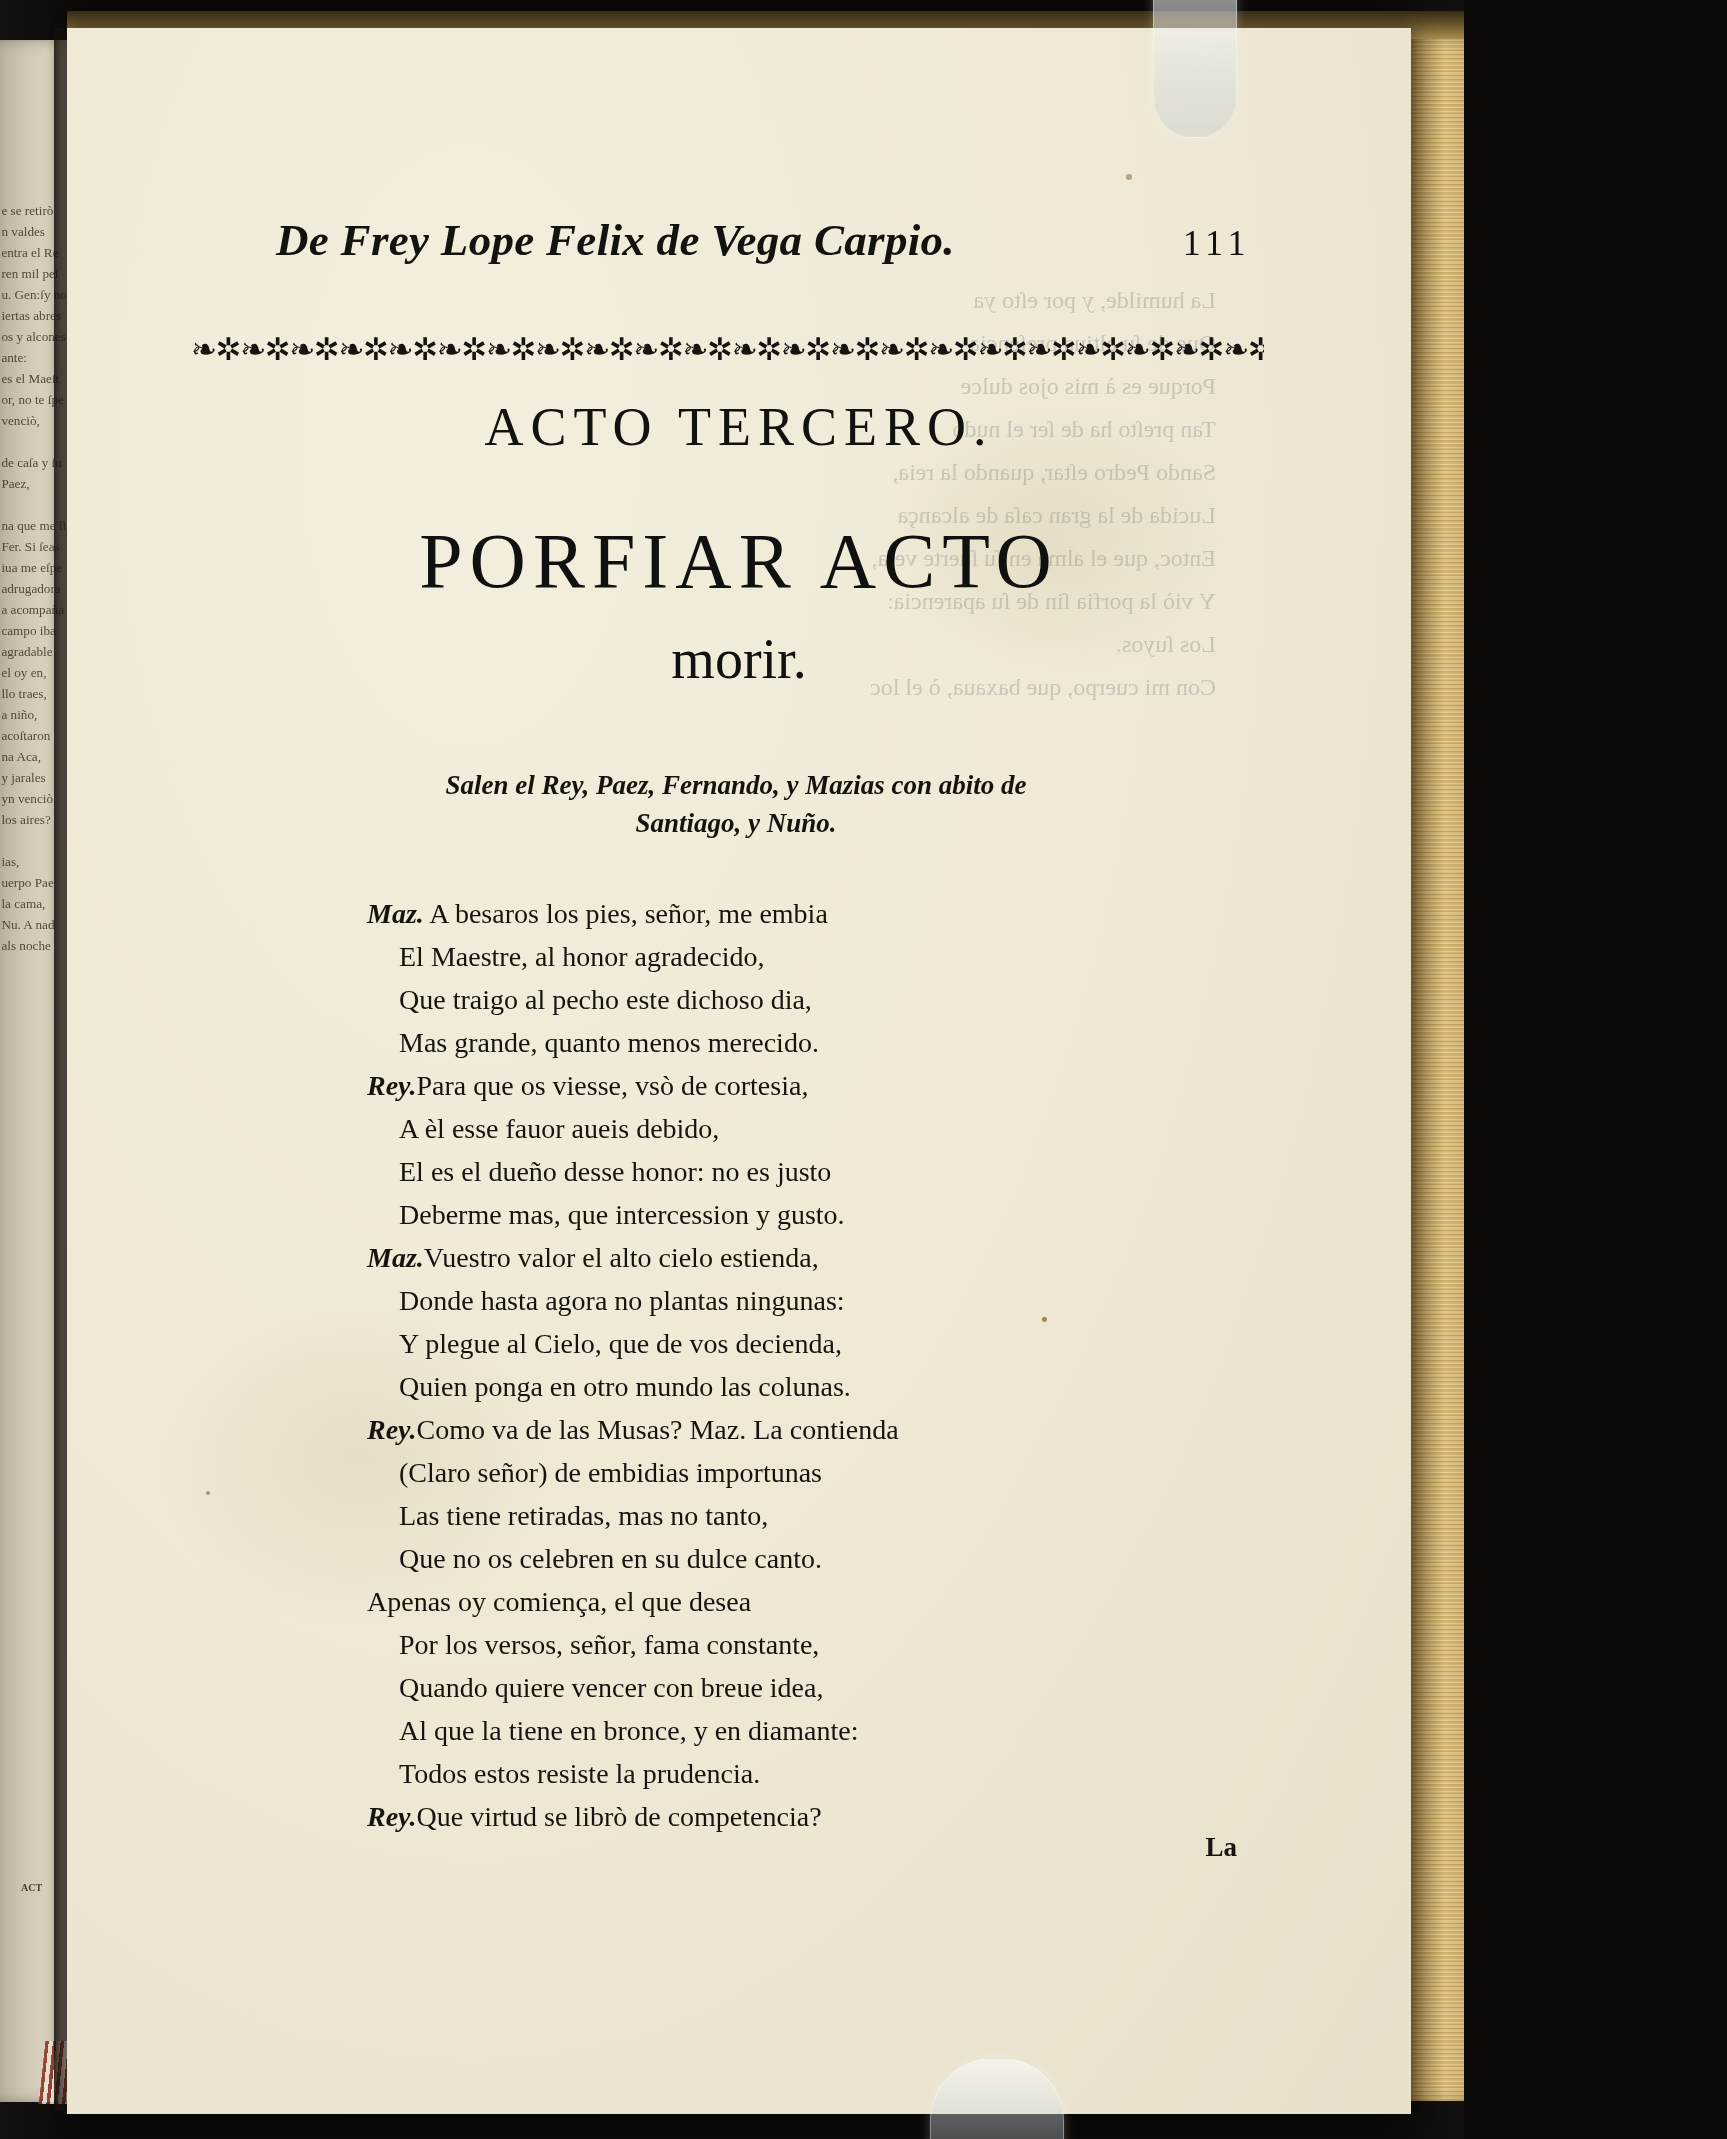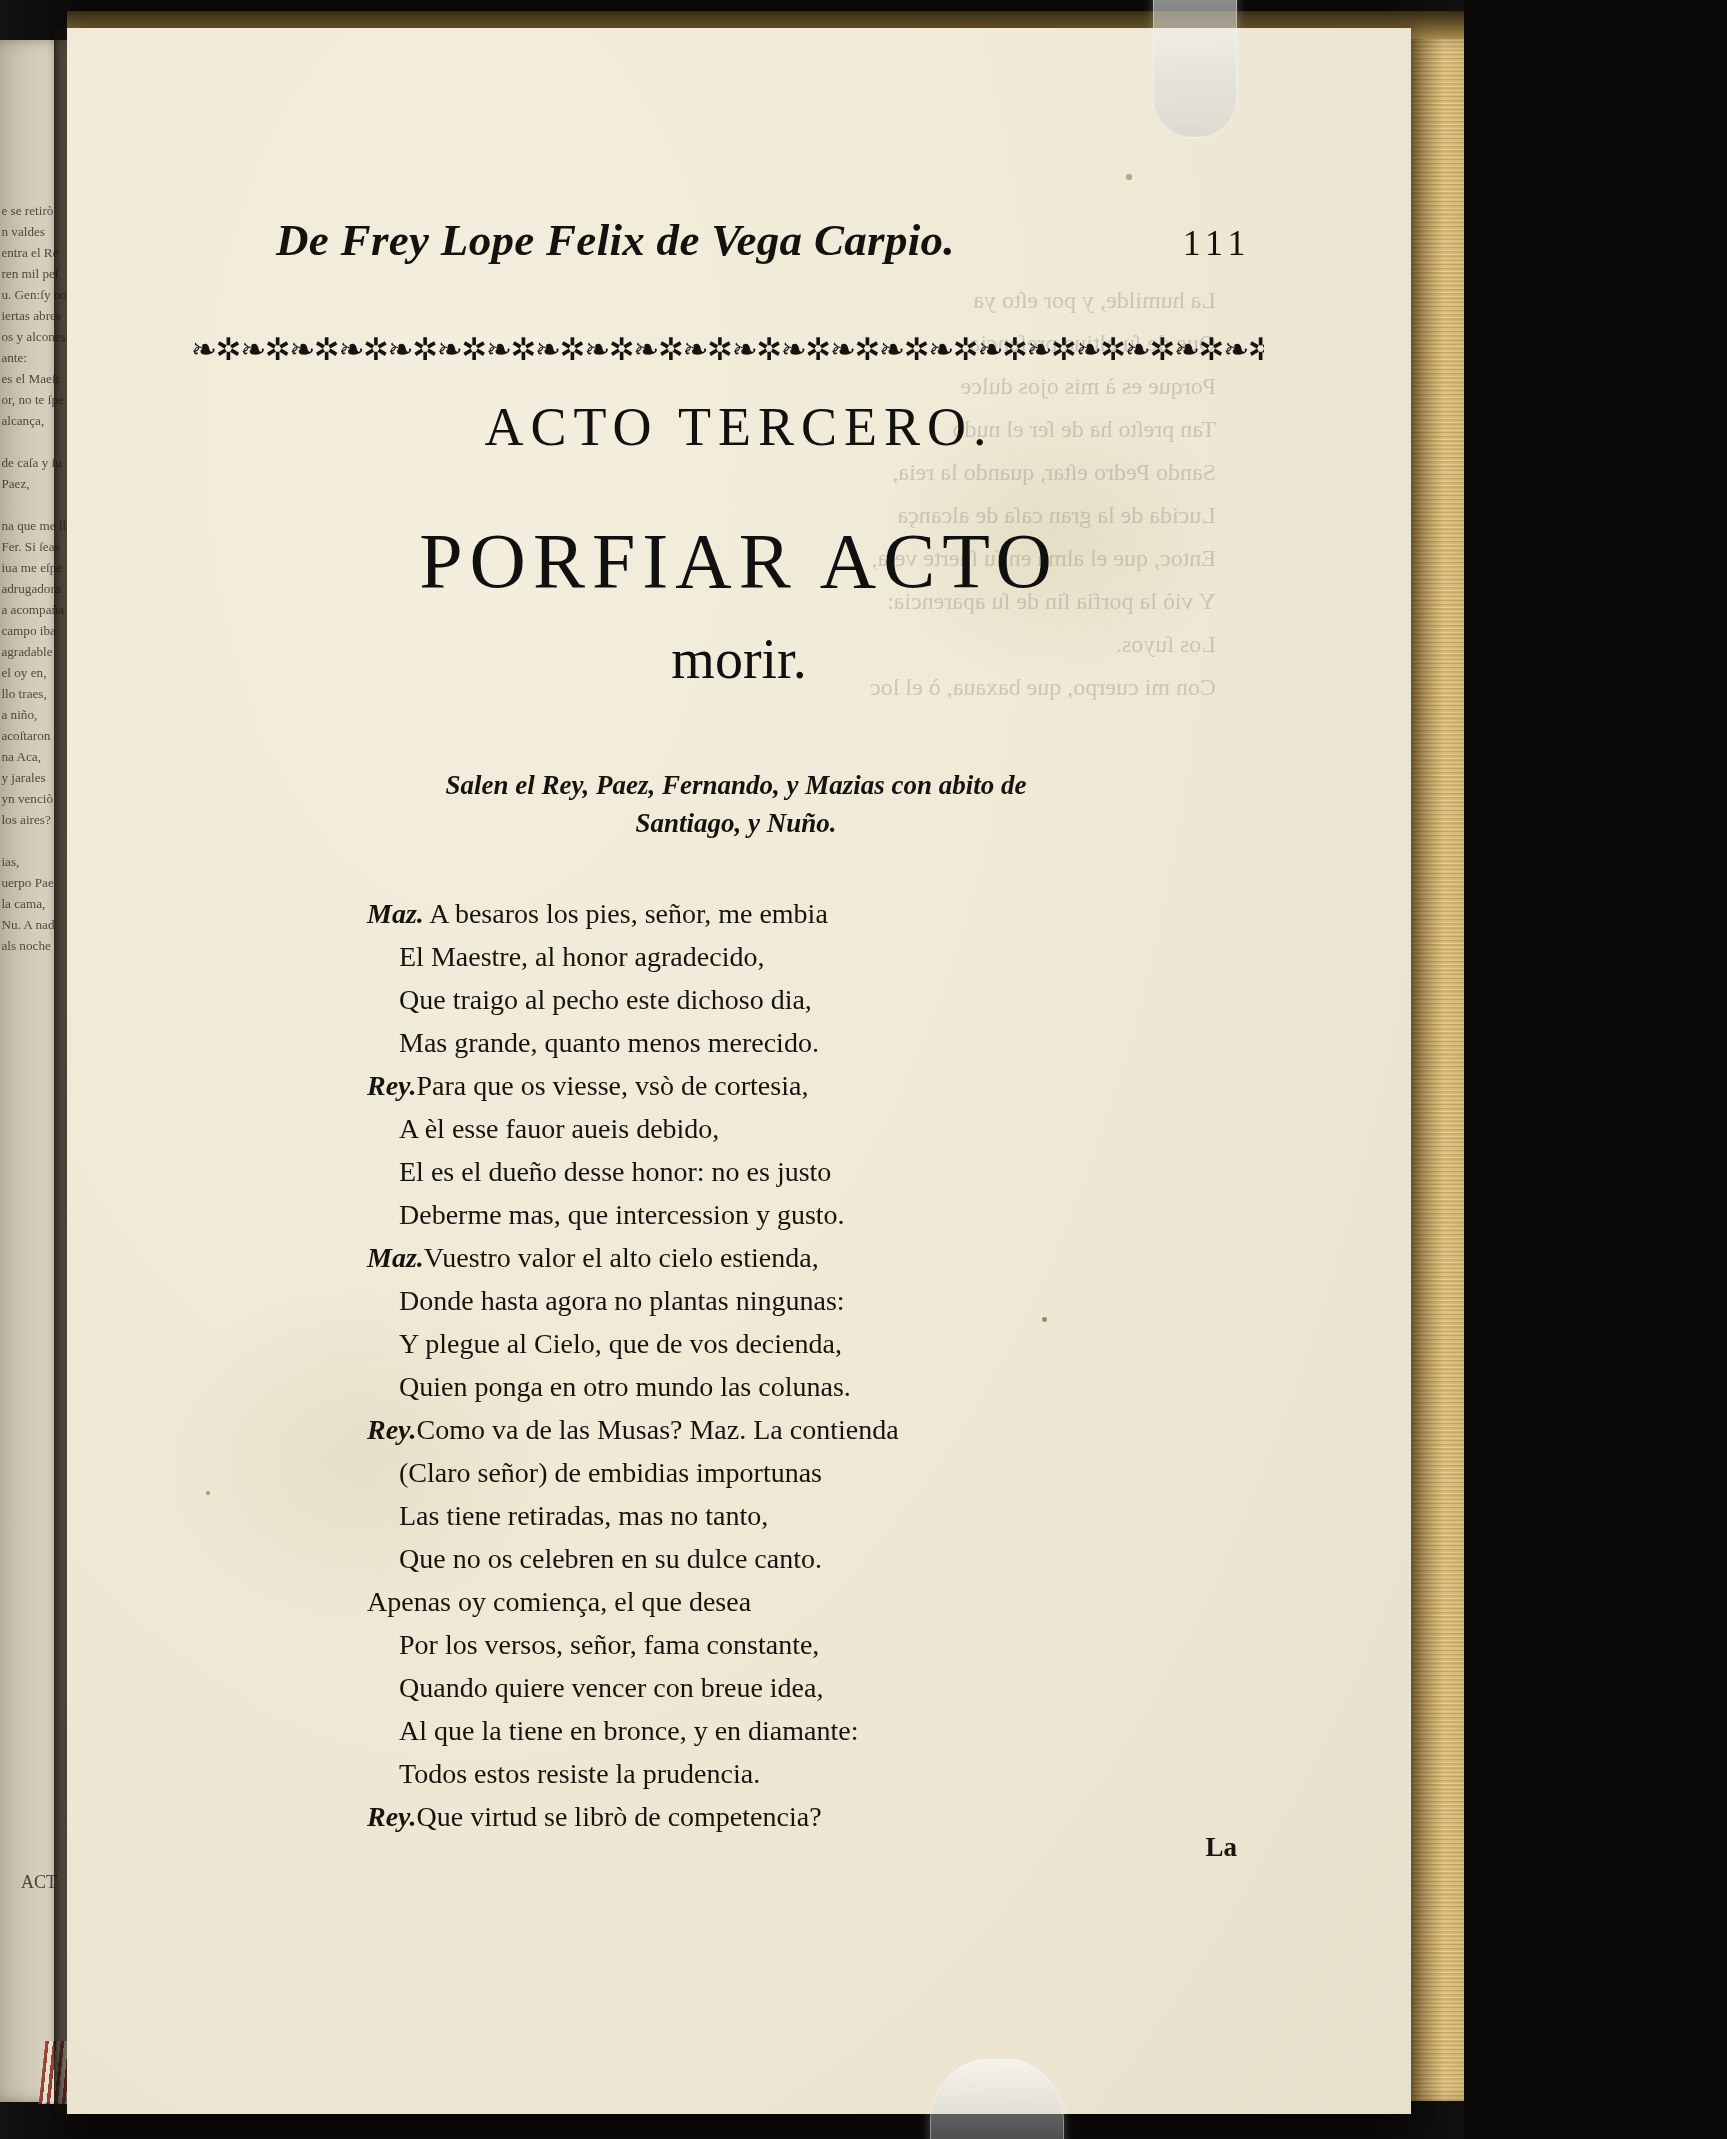--- a/index.html
+++ b/index.html
@@ -53,23 +53,23 @@
     font-family: "Liberation Serif", serif;
     opacity: .85;
     white-space: nowrap;
     overflow: hidden;
   }
   #left-page .lp-text div { overflow: hidden; }
   #left-page .lp-foot {
     position: absolute;
     left: 21px;
     bottom: 209px;
-    font-size: 18px;
+    font-size: 10px;
     color: #4a4034;
-    font-weight: normal;
+    font-weight: bold;
   }
 
   
   .gutter {
     position: absolute;
     left: 54px;
     top: 28px;
     width: 28px;
     height: 2083px;
     background: linear-gradient(90deg, rgba(20,14,8,.85) 0%, rgba(40,30,18,.35) 55%, rgba(0,0,0,0) 100%);
@@ -328,21 +328,21 @@
         <div>e se retirò</div>
         <div>n valdes</div>
         <div>entra el Re</div>
         <div>ren mil peſ</div>
         <div>u. Gen:ſy no</div>
         <div>iertas abres</div>
         <div>os y alcones</div>
         <div>ante:</div>
         <div>es el Maeſt</div>
         <div>or, no te ſpe</div>
-        <div>alcança,</div>
+        <div>venciò,</div>
         <div>&nbsp;</div>
         <div>de caſa y ſu</div>
         <div>Paez,</div>
         <div>&nbsp;</div>
         <div>na que me ll</div>
         <div>Fer. Si ſeas</div>
         <div>iua me eſpe</div>
         <div>adrugadora</div>
         <div>a acompaña</div>
         <div>campo iba</div>

